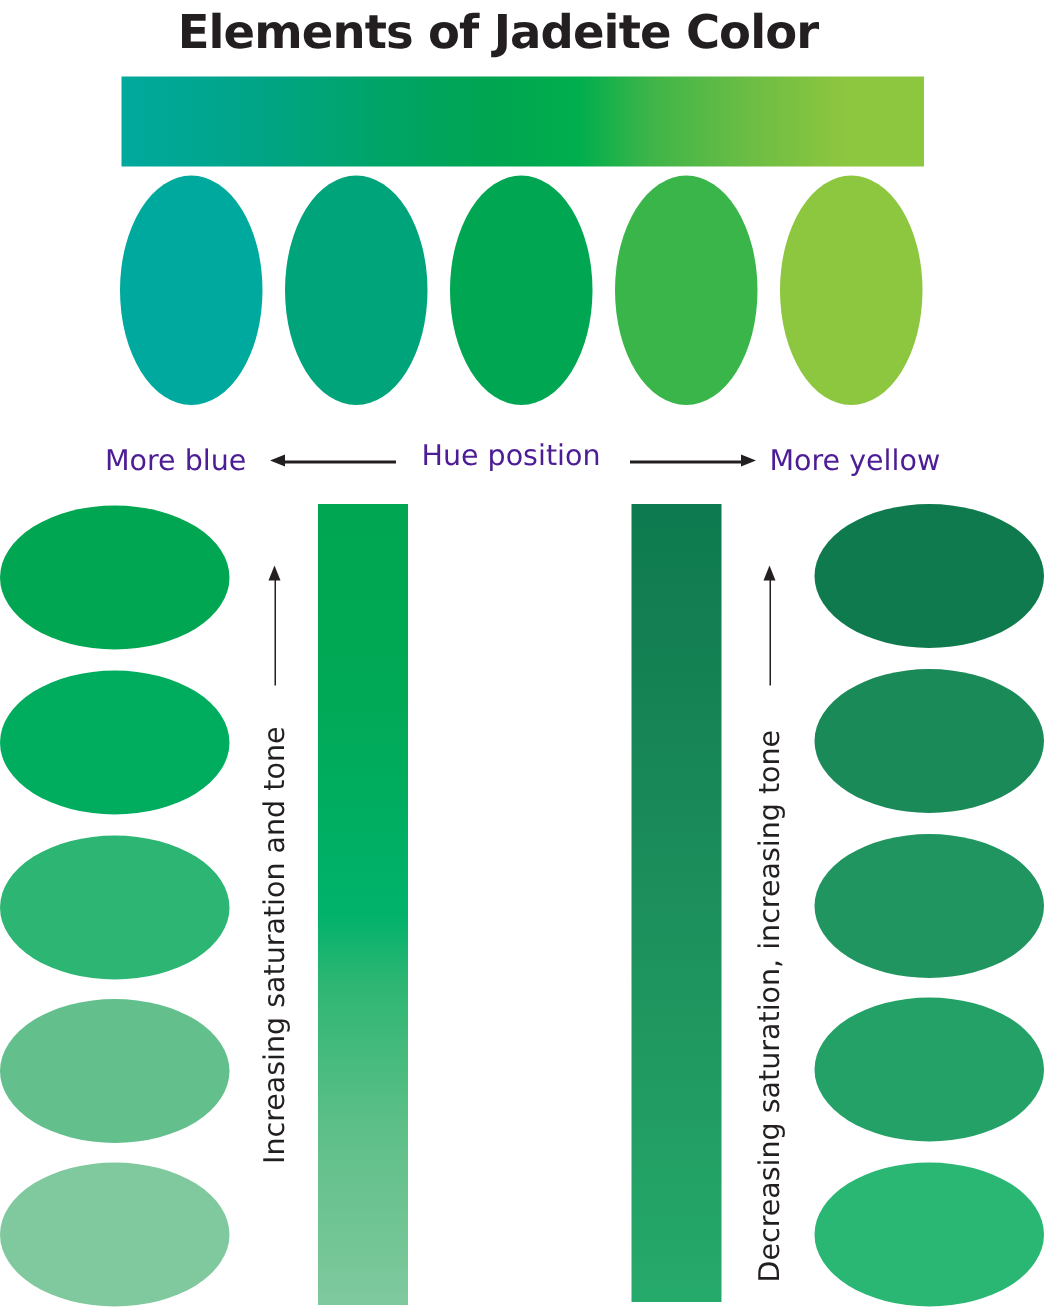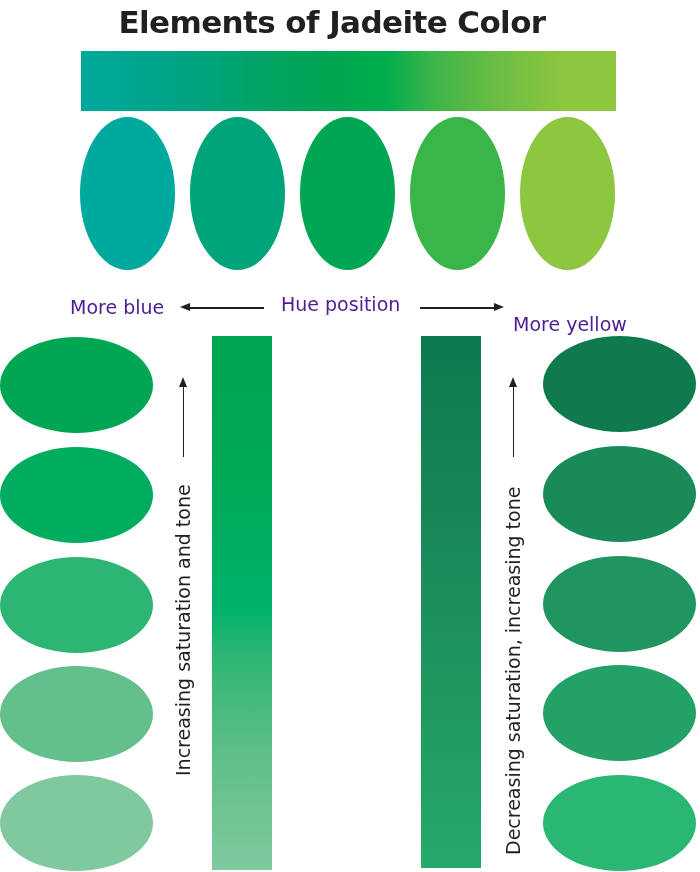--- a/index.html
+++ b/index.html
@@ -36,21 +36,21 @@
 <div class="abs oval-v" style="left: 300px; background: rgb(0, 166, 81);"></div>
 <div class="abs oval-v" style="left: 410px; background: rgb(57, 181, 74);"></div>
 <div class="abs oval-v" style="left: 520px; background: rgb(141, 198, 63);"></div>
 
 <div class="abs caption" style="left:70px; top:295px;">More blue</div>
 <div class="abs arrowhead-l" style="left:180px; top:303px;"></div>
 <div class="abs hline" style="left:188px; top:307px; width:76px;"></div>
 <div class="abs caption" style="left:281px; top:292px;">Hue position</div>
 <div class="abs hline" style="left:420px; top:307px; width:76px;"></div>
 <div class="abs arrowhead-r" style="left:494px; top:303px;"></div>
-<div class="abs caption" style="left:513px; top:295px;margin-top:17px;">More yellow</div>
+<div class="abs caption" style="left:513px; top:295px;">More yellow</div>
 
 <div class="abs oval-h" style="left: 0px; top: 337px; background: rgb(0, 166, 81);"></div>
 <div class="abs oval-h" style="left: 0px; top: 447px; background: rgb(0, 173, 95);"></div>
 <div class="abs oval-h" style="left: 0px; top: 557px; background: rgb(45, 182, 115);"></div>
 <div class="abs oval-h" style="left: 0px; top: 666px; background: rgb(99, 192, 140);"></div>
 <div class="abs oval-h" style="left: 0px; top: 775px; background: rgb(128, 201, 158);"></div>
 
 <div class="abs arrowhead-u" style="left:179px; top:377px;"></div>
 <div class="abs vline" style="left:182.5px; top:385px; height:72px;"></div>
 <div class="abs vtext" style="left:171px; top:776px;">Increasing saturation and tone</div>

